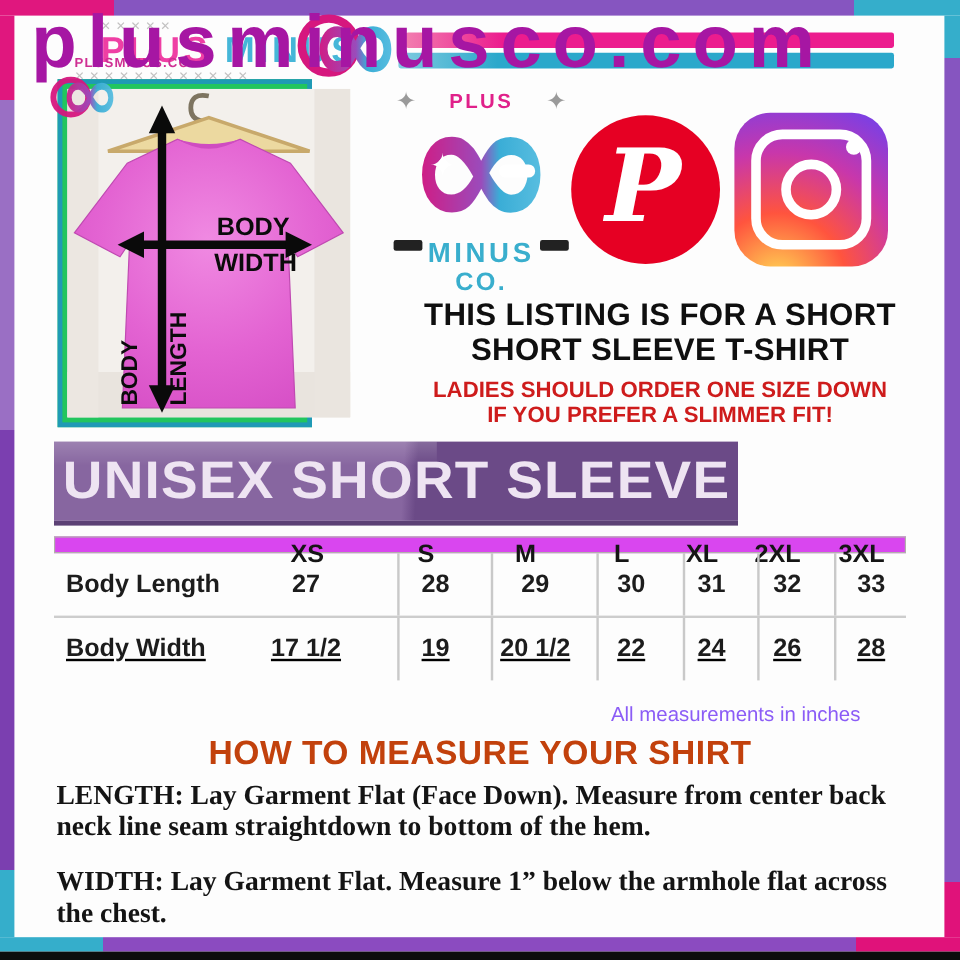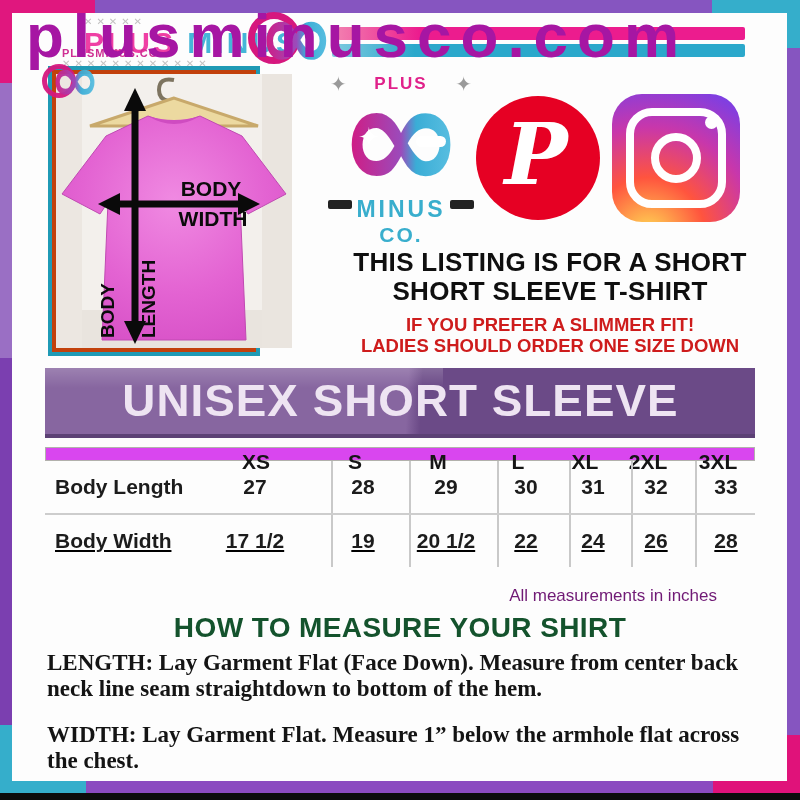--- a/index.html
+++ b/index.html
@@ -40,21 +40,21 @@
   .monogram .inf { position:absolute; left:10px; top:-16px; font-size:92px; line-height:86px; }
 
   .stripe { position:absolute; z-index:4; border-radius:2px; }
   .stripe.pink { left:338px; top:27px; width:407px; height:13px;
     background:linear-gradient(90deg,#f27daf 0,#ec1c8e 20%); }
   .stripe.teal { left:332px; top:44px; width:413px; height:13px;
     background:linear-gradient(90deg,#7fcbe0 0,#2ba8cb 20%); }
 
   
   .shirt-box { position:absolute; left:48px; top:66px; width:212px; height:290px;
-    border:4px solid #1f9ab5; background:#c2410c; padding:4px; z-index:8; }
+    border:4px solid #1f9ab5; background:#22c55e; padding:4px; z-index:8; }
   .shirt-box svg { display:block; }
   .box-monogram { position:absolute; left:42px; top:60px; z-index:12; width:70px; height:44px; }
   .box-monogram .ring { position:absolute; left:0; top:4px; width:34px; height:34px;
     border:5px solid #d6177e; border-radius:50%; opacity:.95; }
   .box-monogram .inf { position:absolute; left:8px; top:-10px; font-size:60px; line-height:58px; opacity:.95; }
 
   
   .lockup { position:absolute; left:326px; top:72px; width:150px; z-index:9; text-align:center; }
   .lockup .row1 { display:flex; justify-content:space-between; align-items:center; padding:0 4px; }
   .lockup .sparkle { color:#9a9a9a; font-size:20px; }
@@ -83,45 +83,45 @@
     border:8px solid #fff; border-radius:50%; }
   .instagram .dot { position:absolute; right:22px; top:22px; width:13px; height:13px;
     background:#fff; border-radius:50%; }
 
   
   .listing { position:absolute; left:316px; top:248px; width:468px; text-align:center; z-index:9; }
   .listing .l1 { font-size:26px; font-weight:800; color:#0f0f0f; line-height:29px; letter-spacing:.3px; }
   .listing .warn { margin-top:8px; font-size:18.5px; font-weight:800; color:#ce1c1c; line-height:21px; }
 
   
-  .banner { position:absolute; left:45px; top:368px; width:710px; height:70px; z-index:9;
+  .banner { position:absolute; left:45px; top:368px; width:570px; height:70px; z-index:9;
     background:linear-gradient(93deg,#8766a0 0 51%,#6b4a87 53%);
     border-bottom:4px solid #5c4175; display:flex; align-items:center; justify-content:center; }
   .banner::before { content:""; position:absolute; left:0; top:0; width:56%; height:20px;
     background:linear-gradient(180deg,rgba(255,255,255,.18),rgba(255,255,255,0)); }
   .banner .title { position:relative; color:#eee4f2; font-size:44px; font-weight:900;
     letter-spacing:1px; transform:scaleX(1.04); white-space:nowrap; }
 
   
   .table { position:absolute; left:45px; top:447px; width:710px; z-index:9; }
   .thead, .trow { display:grid; grid-template-columns:150px 120px 78px 88px 72px 62px 64px 76px; }
   .thead { background:#d946ef; border:1px solid #b2b1ac; height:14px; }
   .th { font-size:21px; font-weight:800; color:#151515; text-align:center; line-height:28px; }
   .trow { height:52px; }
   .trow.r2 { border-top:2px solid #cdcdcd;text-decoration:underline; }
   .td { font-size:21px; font-weight:700; color:#1c1c1c; line-height:52px; text-align:center; }
   .td.label { text-align:left; padding-left:10px; font-weight:700; }
   .trow .v.sep { border-left:2px solid #c9c9c9;margin-left:16px; }
 
   .footnote { position:absolute; left:45px; top:586px; width:710px; z-index:9;
-    text-align:right; padding-right:38px; font-size:17px; color:#701a75; }
+    text-align:right; padding-right:38px; font-size:17px; color:#8b5cf6; }
 
   
   .howto-title { position:absolute; left:45px; top:612px; width:710px; z-index:9; text-align:center;
-    font-size:28px; font-weight:900; color:#14532d; letter-spacing:.4px; }
+    font-size:28px; font-weight:900; color:#c2410c; letter-spacing:.4px; }
   .para { position:absolute; left:47px; width:695px; z-index:9;
     font-family:"Liberation Serif", serif; font-weight:700; font-size:23px; color:#141414; line-height:1.14; }
   .para.len { top:650px; }
   .para.wid { top:722px; }
   .para b { font-weight:700; }
 </style>
 </head>
 <body>
 
 <div id="canvas">
@@ -201,22 +201,22 @@
   <div class="instagram">
     <span class="cam"></span>
     <span class="lens"></span>
     <span class="dot"></span>
   </div>
 
   <div class="listing">
     <div class="l1">THIS LISTING IS FOR A SHORT</div>
     <div class="l1">SHORT SLEEVE T-SHIRT</div>
     <div class="warn">
+      <div>LADIES SHOULD ORDER ONE SIZE DOWN</div>
       <div>IF YOU PREFER A SLIMMER FIT!</div>
-      <div>LADIES SHOULD ORDER ONE SIZE DOWN</div>
     </div>
   </div>
 
   <div class="banner">
     <div class="title">UNISEX SHORT SLEEVE</div>
   </div>
 
   <div class="table">
     <div class="thead">
       <div class="th"></div>

